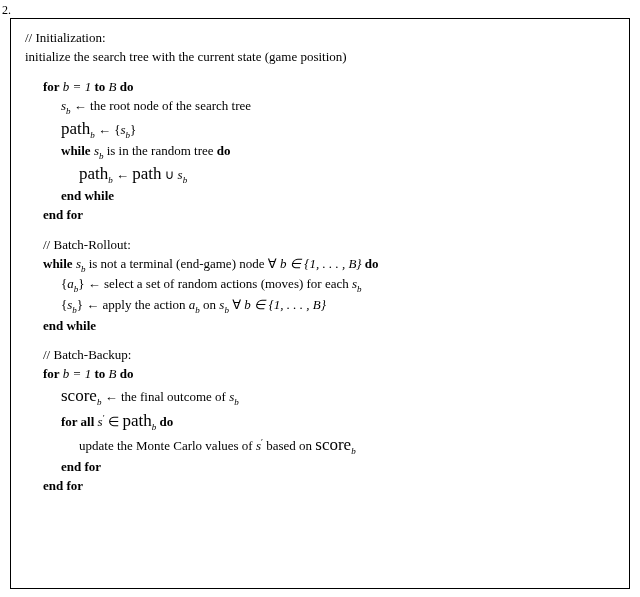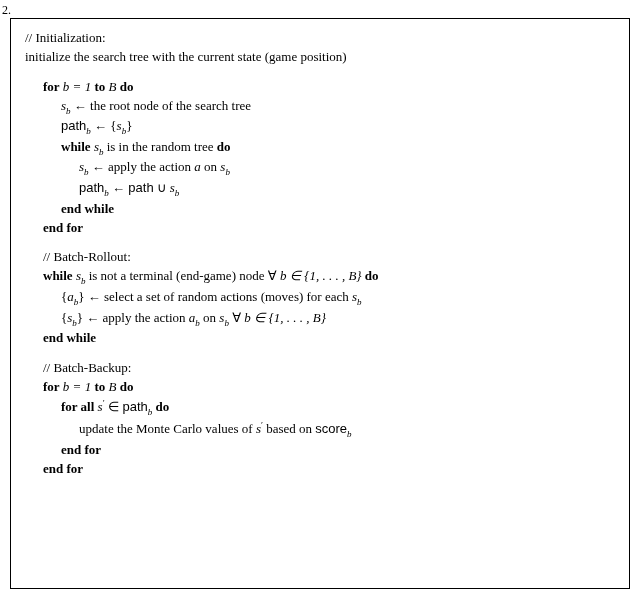--- a/index.html
+++ b/index.html
@@ -33,21 +33,21 @@
     padding: 10px 14px 10px 14px;
     box-sizing: border-box;
     overflow: hidden;
   }
   .ln { white-space: nowrap; }
   .ind1 { padding-left: 18px; }
   .ind2 { padding-left: 36px; }
   .ind3 { padding-left: 54px; }
   .b  { font-weight: bold; }
   .it { font-style: italic; }
-  .sm { font-family: Liberation Sans, sans-serif; font-size: 13px; }
+  .sm { font-family: Liberation Serif, serif; font-size: 17px; }
   .sub { font-size: 9px; vertical-align: sub; font-style: italic; }
   .sup { font-size: 9px; vertical-align: super; }
   .gap { height: 11px; }
 </style>
 </head>
 <body>
 
 <div class="page">
   <div class="outer-num">2.</div>
 
@@ -70,23 +70,20 @@
 
     <div class="ln ind2">
       <span class="sm">path</span><span class="sub">b</span><span> ← </span><span> {</span><span class="it">s</span><span class="sub">b</span><span>}</span>
     </div>
 
     <div class="ln ind2">
       <span class="b">while</span> <span class="it">s</span><span class="sub">b</span><span> is in the random tree </span><span class="b">do</span>
     </div>
 
 
-    <div class="ln ind3">
-      <span class="it">s</span><span class="sub">b</span><span> ← </span><span> apply the action </span><span class="it">a</span><span> on </span><span class="it">s</span><span class="sub">b</span>
-    </div>
 
     <div class="ln ind3">
       <span class="sm">path</span><span class="sub">b</span><span> ← </span><span class="sm">path</span><span> ∪ </span><span class="it">s</span><span class="sub">b</span>
     </div>
 
     <div class="ln ind2 b">end while</div>
 
 
     <div class="ln ind1 b">end for</div>
 
@@ -109,20 +106,23 @@
     <div class="ln ind1 b">end while</div>
 
     <div class="gap"></div>
 
     <div class="ln ind1">// Batch-Backup:</div>
 
     <div class="ln ind1">
       <span class="b">for</span><span class="it"> b = 1 </span><span class="b">to</span><span class="it"> B </span><span class="b">do</span>
     </div>
 
+    <div class="ln ind2">
+      <span class="sm">score</span><span class="sub">b</span><span> ← </span><span> the final outcome of </span><span class="it">s</span><span class="sub">b</span>
+    </div>
 
     <div class="ln ind2">
       <span class="b">for all</span> <span class="it">s</span><span class="sup">′</span><span> ∈ </span><span class="sm">path</span><span class="sub">b</span> <span class="b">do</span>
     </div>
 
     <div class="ln ind3">
       <span>update the Monte Carlo values of </span><span class="it">s</span><span class="sup">′</span><span> based on </span><span class="sm">score</span><span class="sub">b</span>
     </div>
 
     <div class="ln ind2 b">end for</div>

